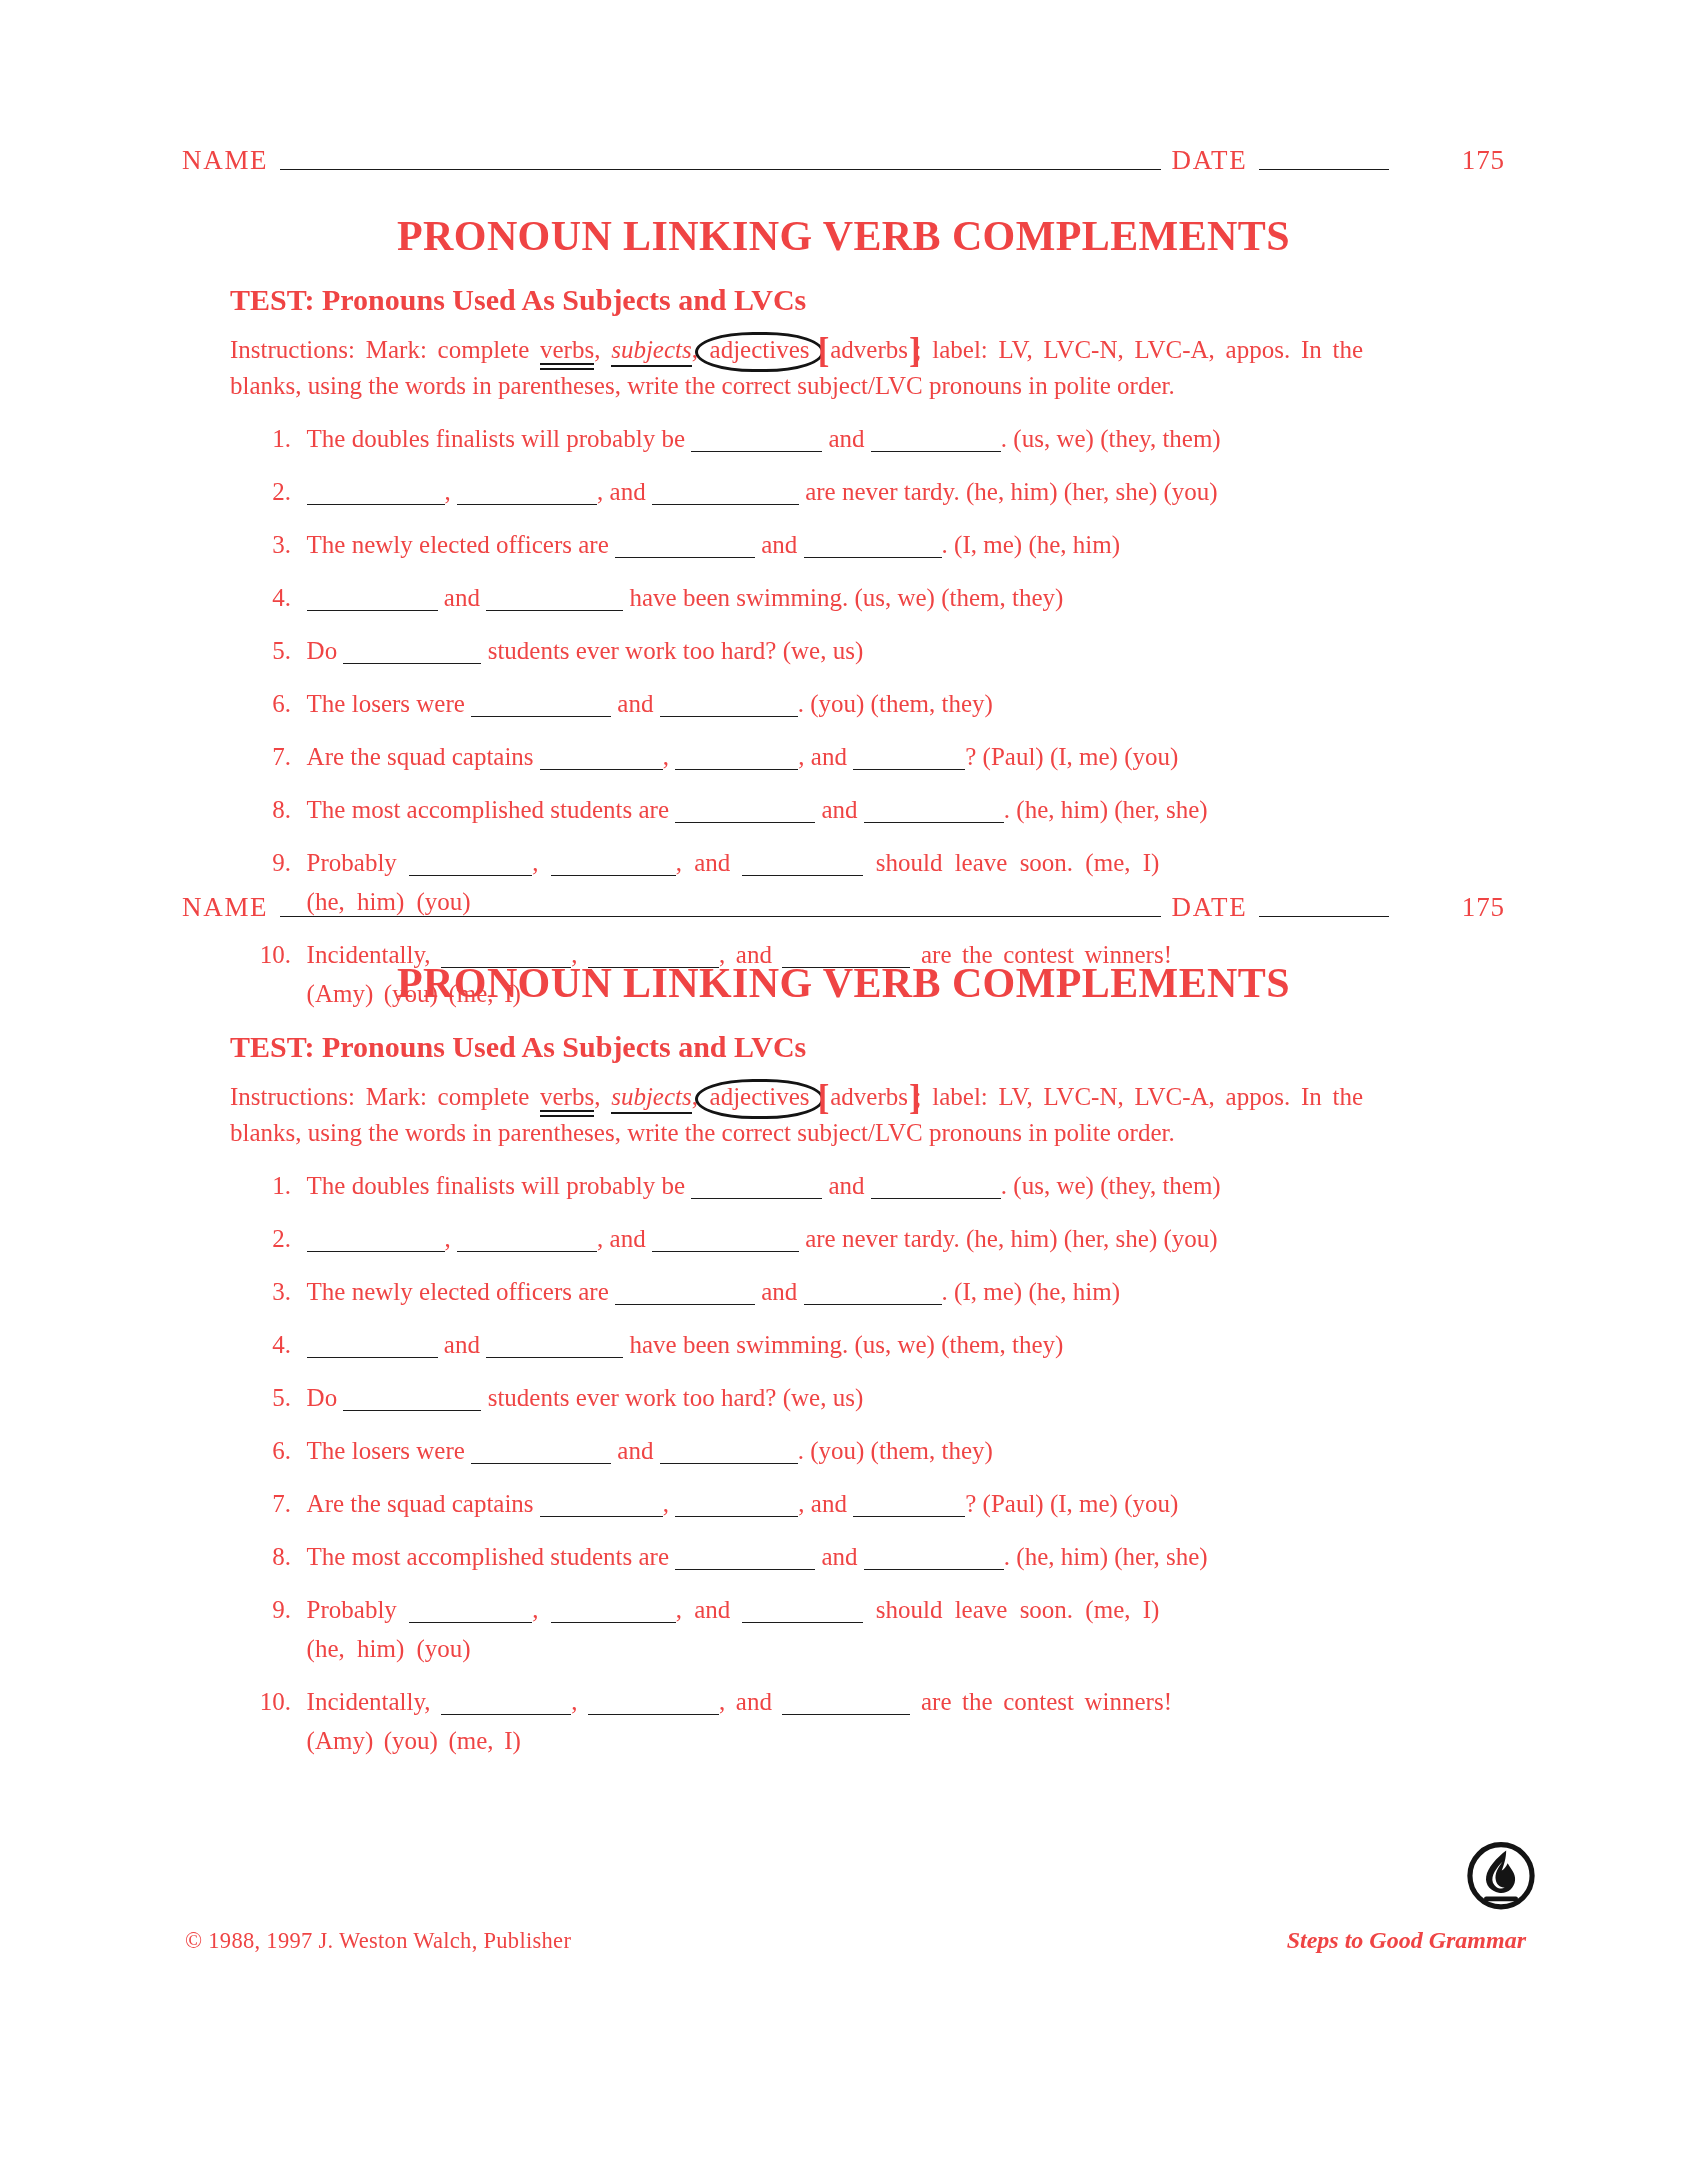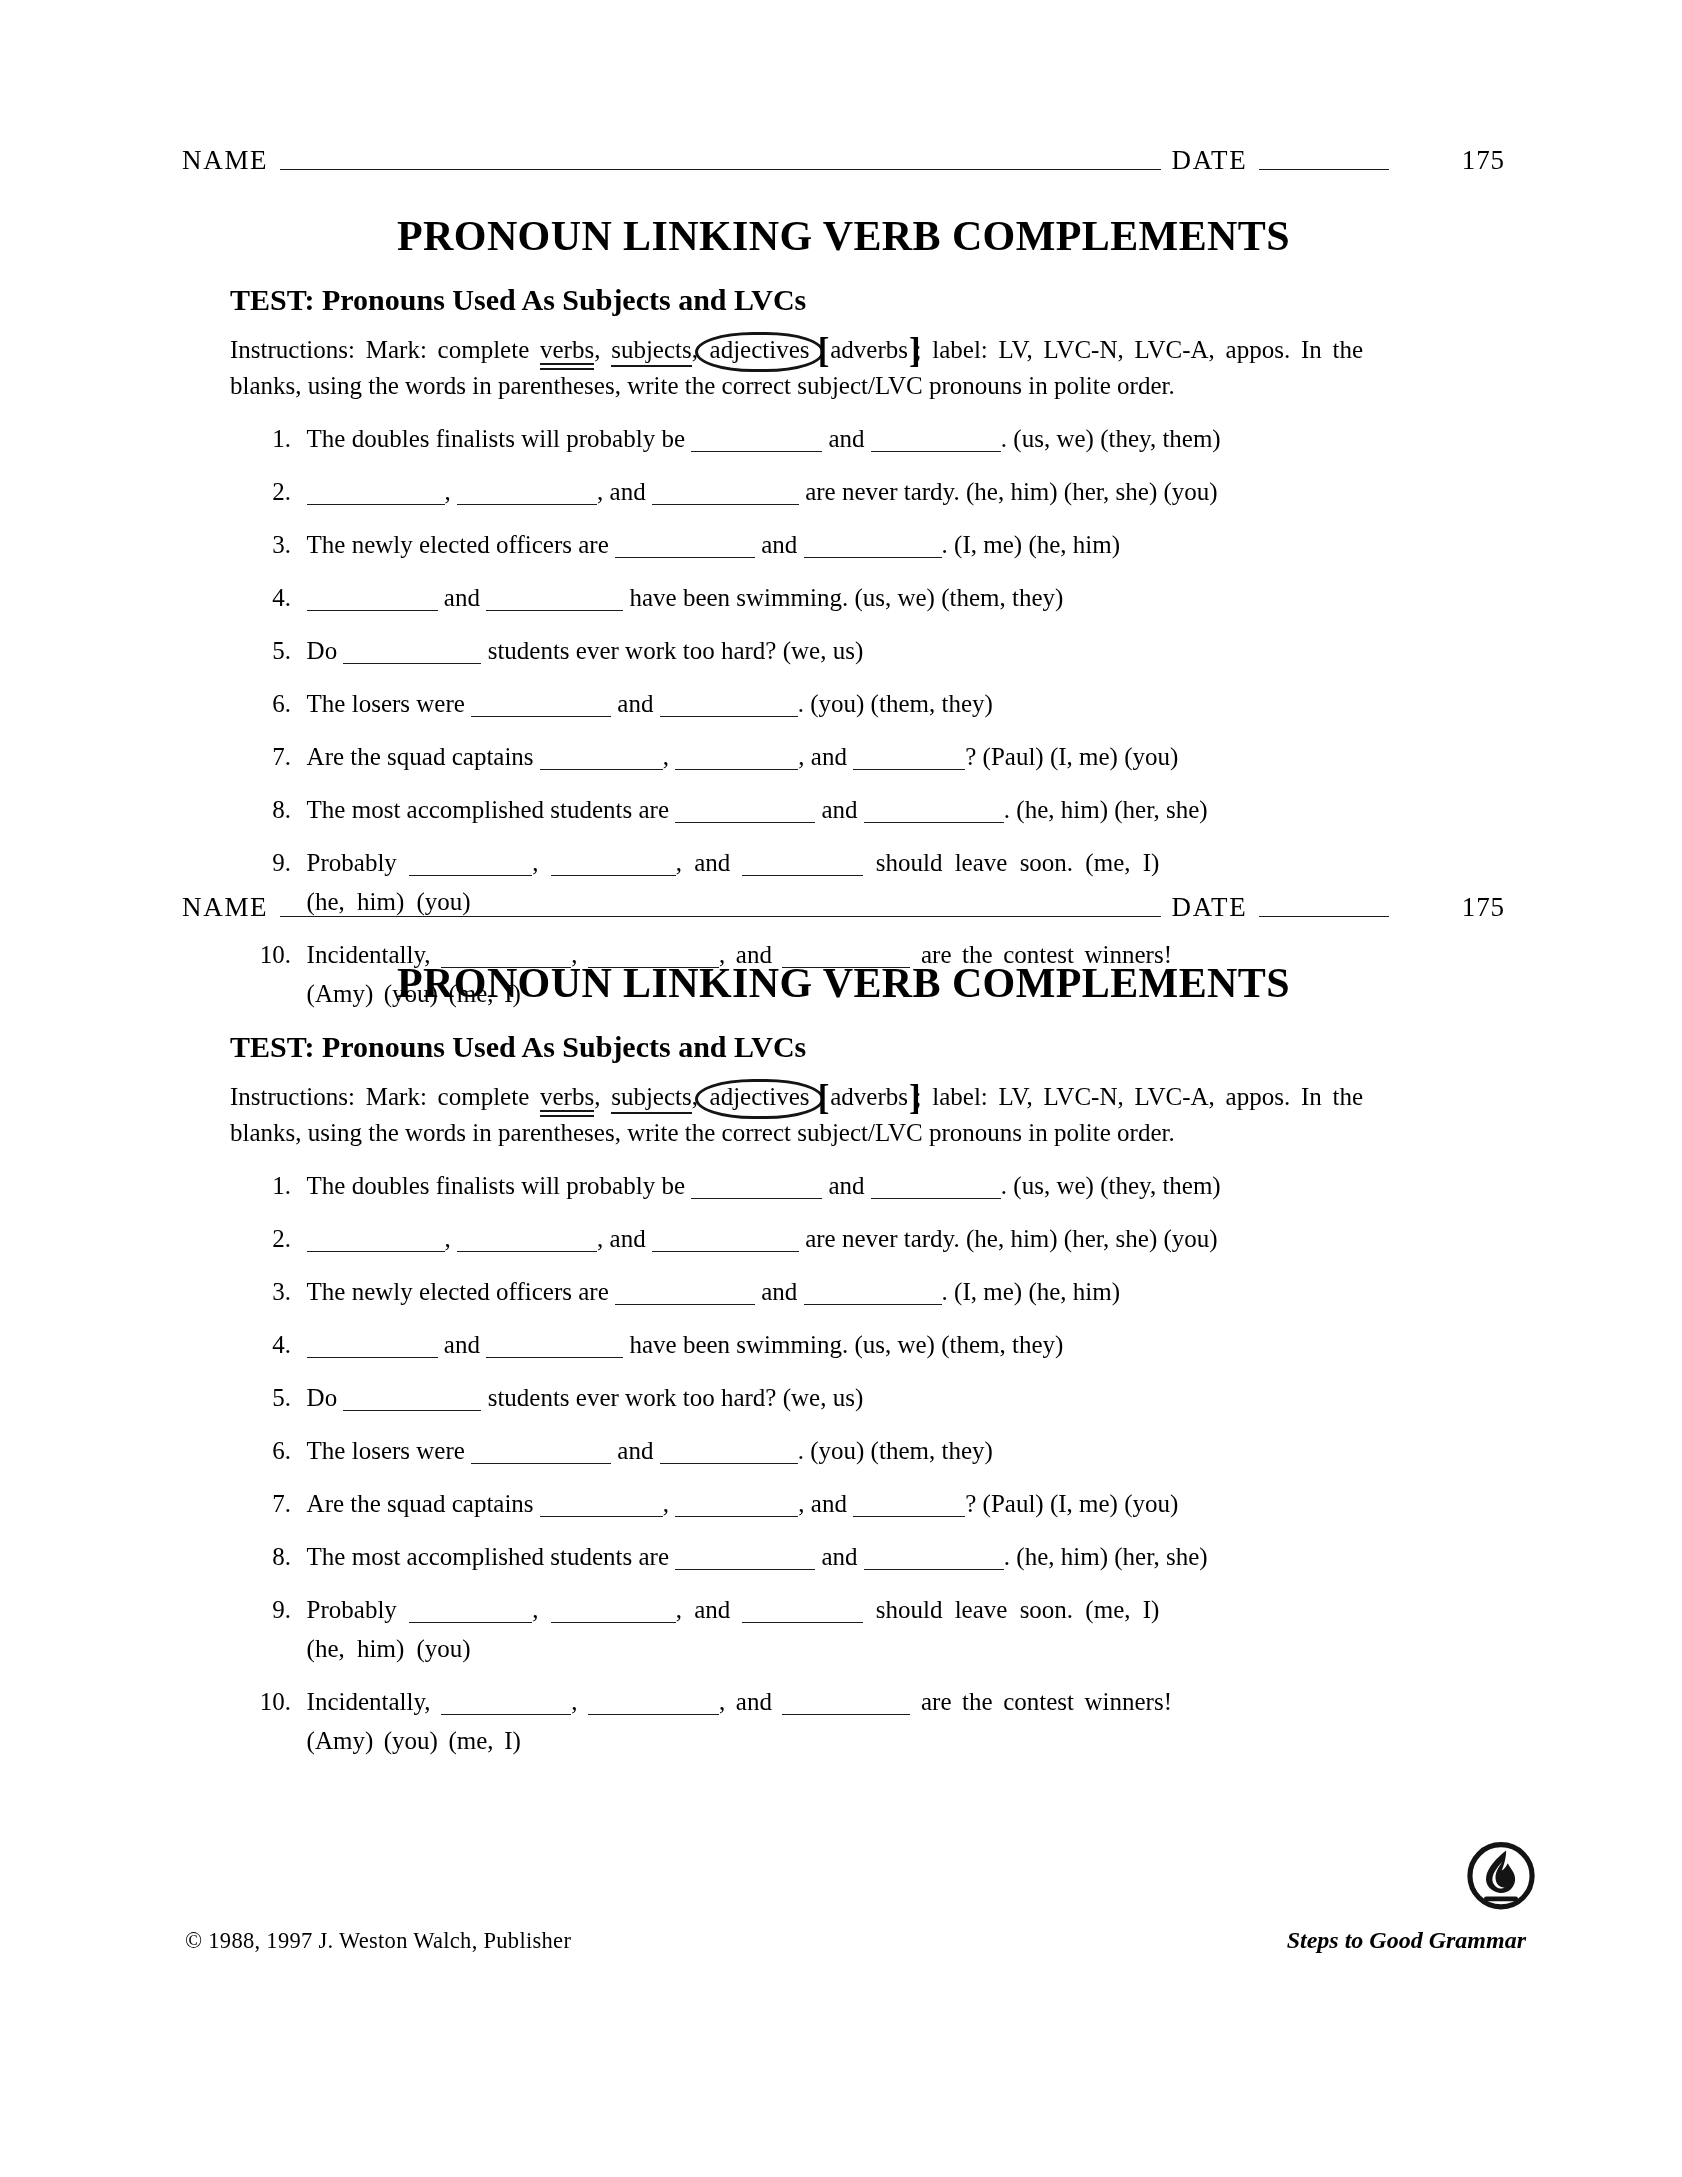--- a/index.html
+++ b/index.html
@@ -1,20 +1,20 @@
 <!DOCTYPE html>
 <html style="font-size:14px"><head>
 <meta charset="utf-8">
 <style>
   html,body { margin:0; padding:0; background:#ffffff; }
   .page {
     position:relative;
     width:1683px; height:2177px;
     background:#ffffff;
-    color:#000000;
+    color:#ef4444;
     font-family:"Liberation Serif","DejaVu Serif",serif;
     overflow:hidden;
   }
   .copy { position:absolute; left:0; width:1683px; padding:0 178px 0 182px; box-sizing:border-box; }
   .copy-top { top:0; padding-top:145px; }
   .copy-bottom { top:892px; padding-top:0; }
 
   
   .hdr { display:flex; align-items:baseline; font-size:27px; letter-spacing:1.7px; }
   .hline {
@@ -39,21 +39,21 @@
 
   .instructions {
     font-size:25px; line-height:1.45;
     text-align:justify;
     margin:15.6px 0 0 0;
   }
   .instructions b { font-weight:normal; }
 
   
   .u-double { border-bottom:7px double #161616; padding-bottom:0; }
-  .u-single { border-bottom:2.6px solid #161616; padding-bottom:1.7px; }
+  .u-single { border-bottom:2.6px solid #161616; padding-bottom:1.7px;font-style:italic; }
   .circled {
     display:inline-block;
     border:3px solid #141414;
     border-radius:48% / 52%;
     padding:2.6px 11.2px 6px 11.2px;
     margin:-7px -6px -8.6px -2.6px;
     line-height:1.05;
   }
   .bracketed { display:inline; }
   .bracketed::before, .bracketed::after {

